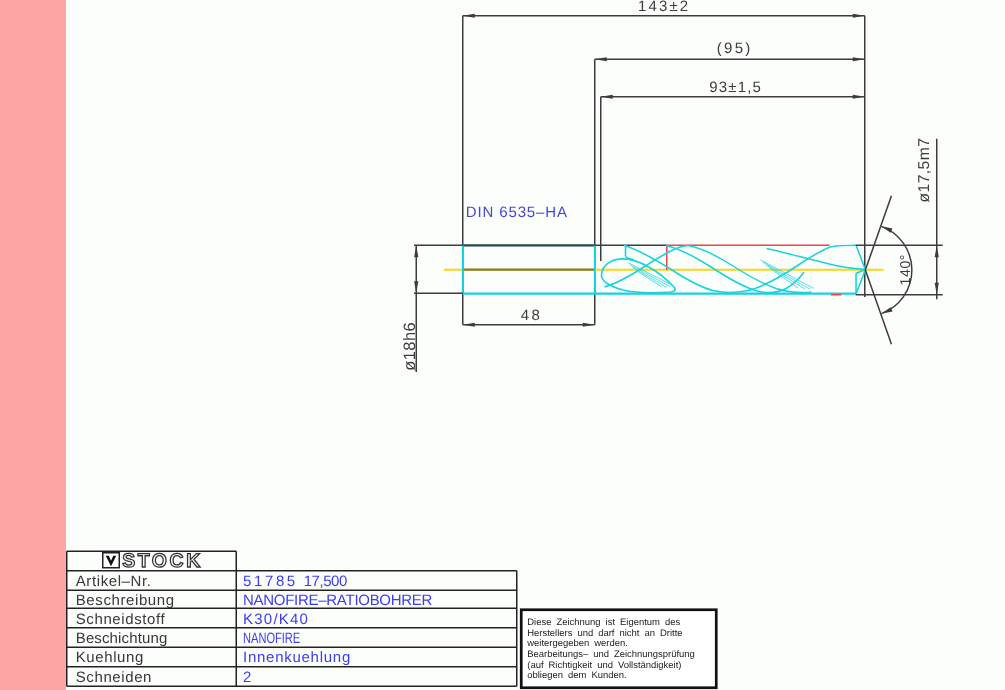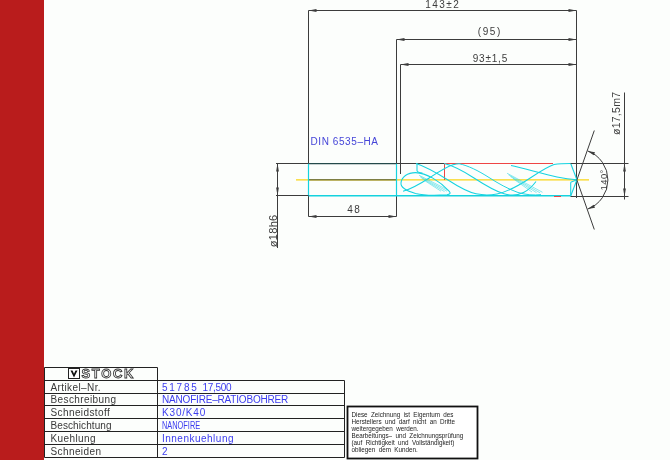--- a/index.html
+++ b/index.html
@@ -1,16 +1,16 @@
 <!DOCTYPE html>
 <html><head>
 <meta charset="utf-8">
 <style>
 html,body{margin:0;padding:0;background:#ffffff;}
-#page{position:relative;width:670px;height:460px;background:#b91c1c;overflow:hidden;}
+#page{position:relative;width:670px;height:460px;background:#fca5a5;overflow:hidden;}
 svg{position:absolute;left:0;top:0;}
 text{font-family:"Liberation Sans",sans-serif;}
 </style>
 </head>
 <body>
 <div id="page">
 <svg width="670" height="460" viewBox="0 0 670 460">
 
 <rect x="44" y="0" width="626" height="460" fill="#fcfefc"></rect>
 

